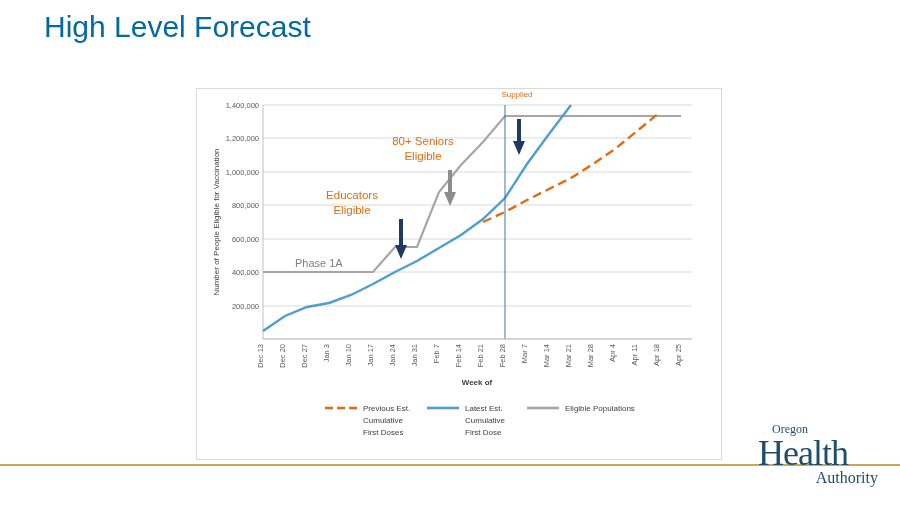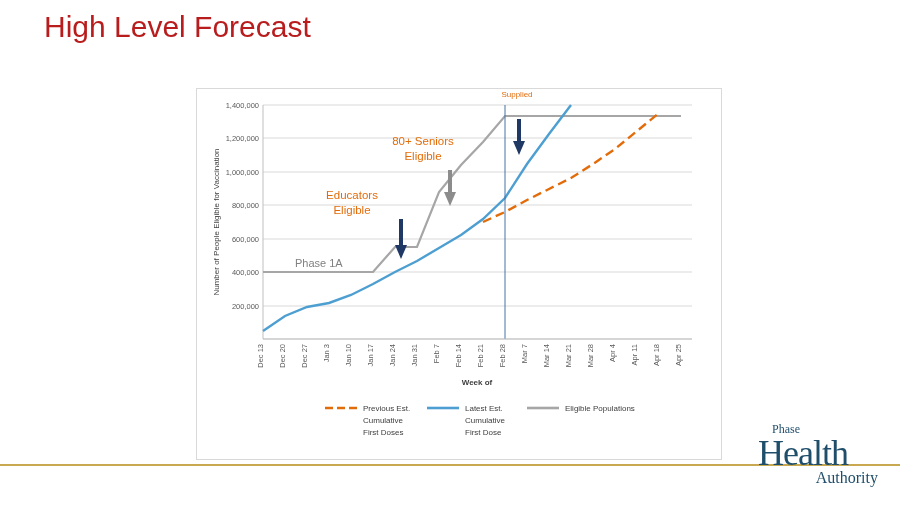--- a/index.html
+++ b/index.html
@@ -19,21 +19,21 @@
     left: 0; top: 0;
     width: 900px;
     height: 506px;
     background: #ffffff;
   }
   #title {
     position: absolute;
     left: 44px;
     top: 10px;
     font-size: 30px;
-    color: #b91c1c;
+    color: #0369a1;
     font-family: "Liberation Sans", sans-serif;
     letter-spacing: 0px;
     white-space: nowrap;
     text-align: right;
   }
   #subtitle {
     position: absolute;
     left: 38px;
     top: 54px;
     font-size: 14px;
@@ -237,18 +237,18 @@
         <line x1="330" y1="319" x2="362" y2="319" stroke="#A6A6A6" stroke-width="2.6"></line>
         <text class="legend-label" x="368" y="322">Eligible Populations</text>
       </g>
 
     </svg>
   </div>
 
   <div id="gold-rule"></div>
 
   <div id="logo">
-    <span class="l-oregon">Phase</span>
+    <span class="l-oregon">Oregon</span>
     <span class="l-health">Health</span>
     <span class="l-authority">Authority</span>
   </div>
 
 </div>
 
 </body></html>

